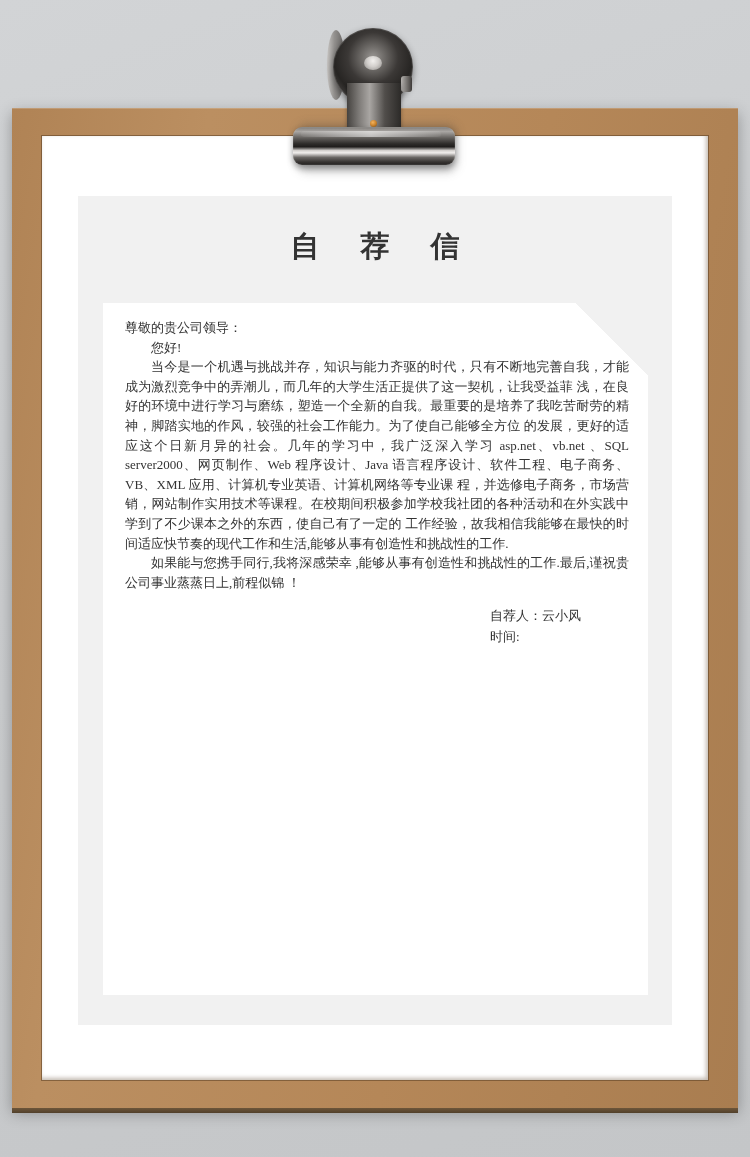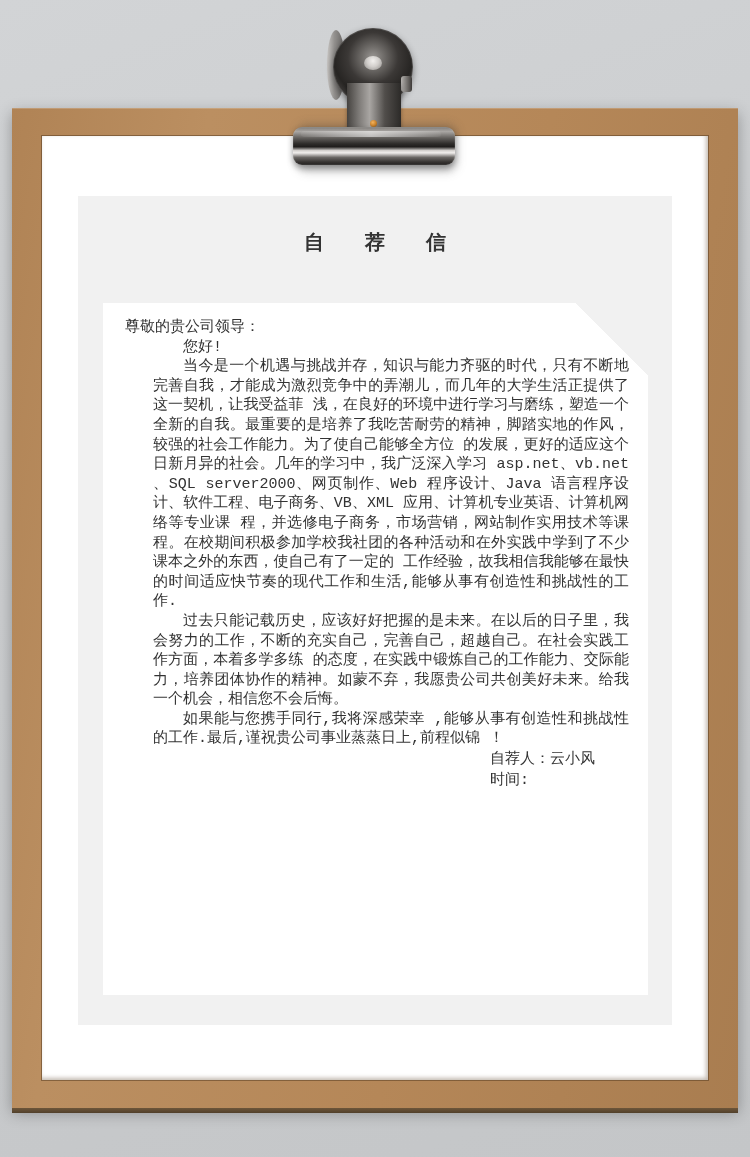--- a/index.html
+++ b/index.html
@@ -70,21 +70,21 @@
     background: #f1f1f1;
   }
 
   
   #doc-title {
     position: absolute;
     left: 78px;
     top: 232px;
     width: 594px;
     text-align: center;
-    font-size: 20px;
+    font-size: 29px;
     font-weight: bold;
     color: #333333;
     letter-spacing: 41px;
     text-indent: 41px;
     line-height: 1;
     font-family: Liberation Sans, sans-serif;
   }
 
   
   #content-card {
@@ -107,34 +107,34 @@
     background: linear-gradient(45deg, #ffffff 0%, #ffffff 50%, #f1f1f1 50.5%, #f1f1f1 100%);
   }
 
   
   #letter {
     position: absolute;
     left: 125px;
     top: 318px;
     width: 504px;
     color: #333333;
-    font-size: 15px;
+    font-size: 13px;
     line-height: 19.6px;
-    font-family: Liberation Mono, monospace;
+    font-family: Liberation Serif, serif;
     text-align: justify;
     text-justify: inter-ideograph;
   }
   #letter p {
     margin: 0;
   }
   #letter p.indent {
     text-indent: 2em;
-    margin-left: 28px;
   }
   .sign-block {
+    margin-top: 13px;
     margin-left: 365px;
     line-height: 21px;
   }
   .sign-line { white-space: nowrap; }
   .salute-1 { text-indent: 2em; }
   .salute-2 { text-indent: 0; }
 
   
   #clip {
     position: absolute;
@@ -249,21 +249,20 @@
 
 <div id="doc-title">自荐信</div>
 
 <div id="content-card"></div>
 <div id="card-notch"></div>
 
 <div id="letter">
   <p>尊敬的贵公司领导：</p>
   <p class="indent">您好!</p>
   <p class="indent">当今是一个机遇与挑战并存，知识与能力齐驱的时代，只有不断地完善自我，才能成为激烈竞争中的弄潮儿，而几年的大学生活正提供了这一契机，让我受益菲 浅，在良好的环境中进行学习与磨练，塑造一个全新的自我。最重要的是培养了我吃苦耐劳的精神，脚踏实地的作风，较强的社会工作能力。为了使自己能够全方位 的发展，更好的适应这个日新月异的社会。几年的学习中，我广泛深入学习 asp.net、vb.net 、SQL server2000、网页制作、Web 程序设计、Java 语言程序设计、软件工程、电子商务、VB、XML 应用、计算机专业英语、计算机网络等专业课 程，并选修电子商务，市场营销，网站制作实用技术等课程。在校期间积极参加学校我社团的各种活动和在外实践中学到了不少课本之外的东西，使自己有了一定的 工作经验，故我相信我能够在最快的时间适应快节奏的现代工作和生活,能够从事有创造性和挑战性的工作.</p>
-  <p class="indent">过去只能记载历史，应该好好把握的是未来。在以后的日子里，我会努力的工作，不断的充实自己，完善自己，超越自己。在社会实践工作方面，本着多学多练 的态度，在实践中锻炼自己的工作能力、交际能力，培养团体协作的精神。如蒙不弃，我愿贵公司共创美好未来。给我一个机会，相信您不会后悔。</p>
   <p class="indent">如果能与您携手同行,我将深感荣幸 ,能够从事有创造性和挑战性的工作.最后,谨祝贵公司事业蒸蒸日上,前程似锦 ！</p>
   <div class="sign-block">
     <div class="sign-line">自荐人：云小风</div>
     <div class="sign-line">时间:</div>
   </div>
 </div>
 
 <div id="clip">
   <div id="clip-shadow"></div>
   <div id="clip-rim"></div>

